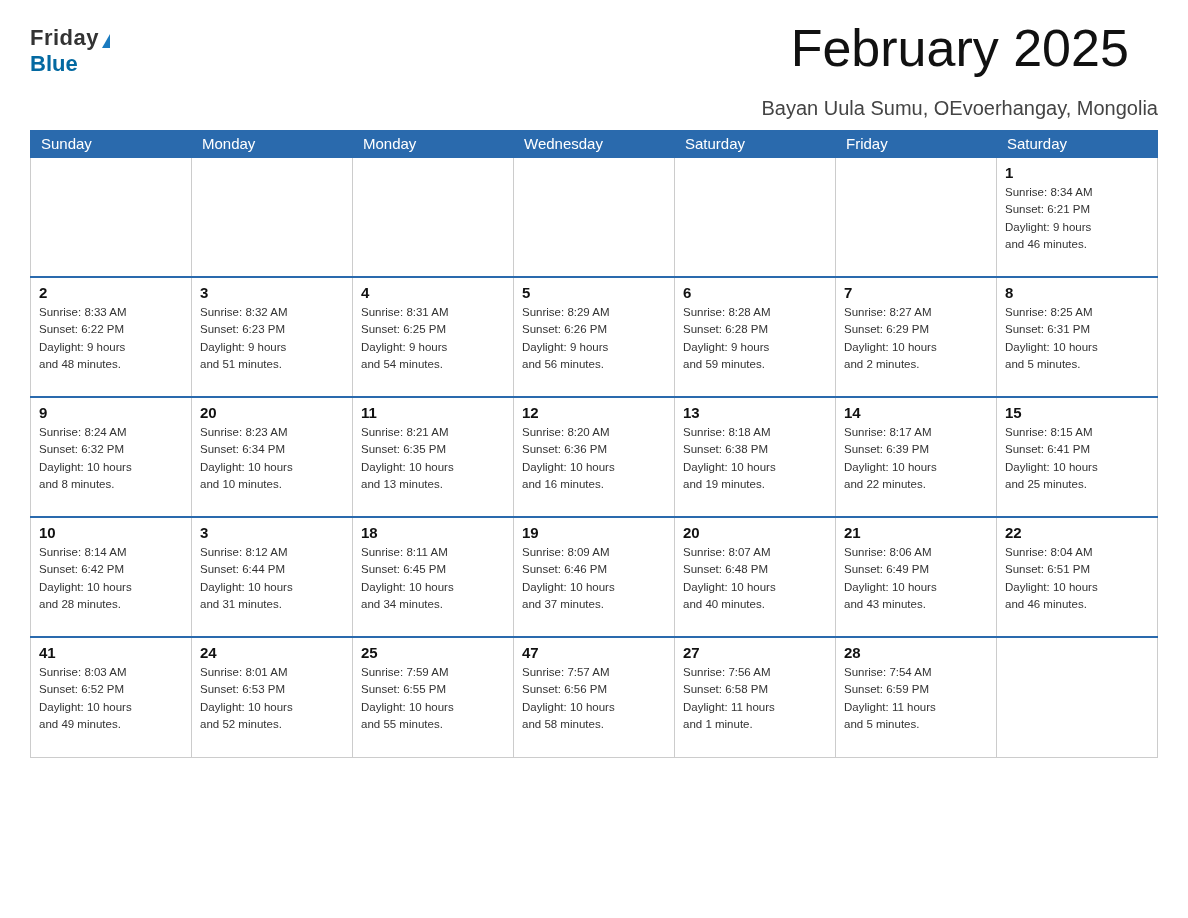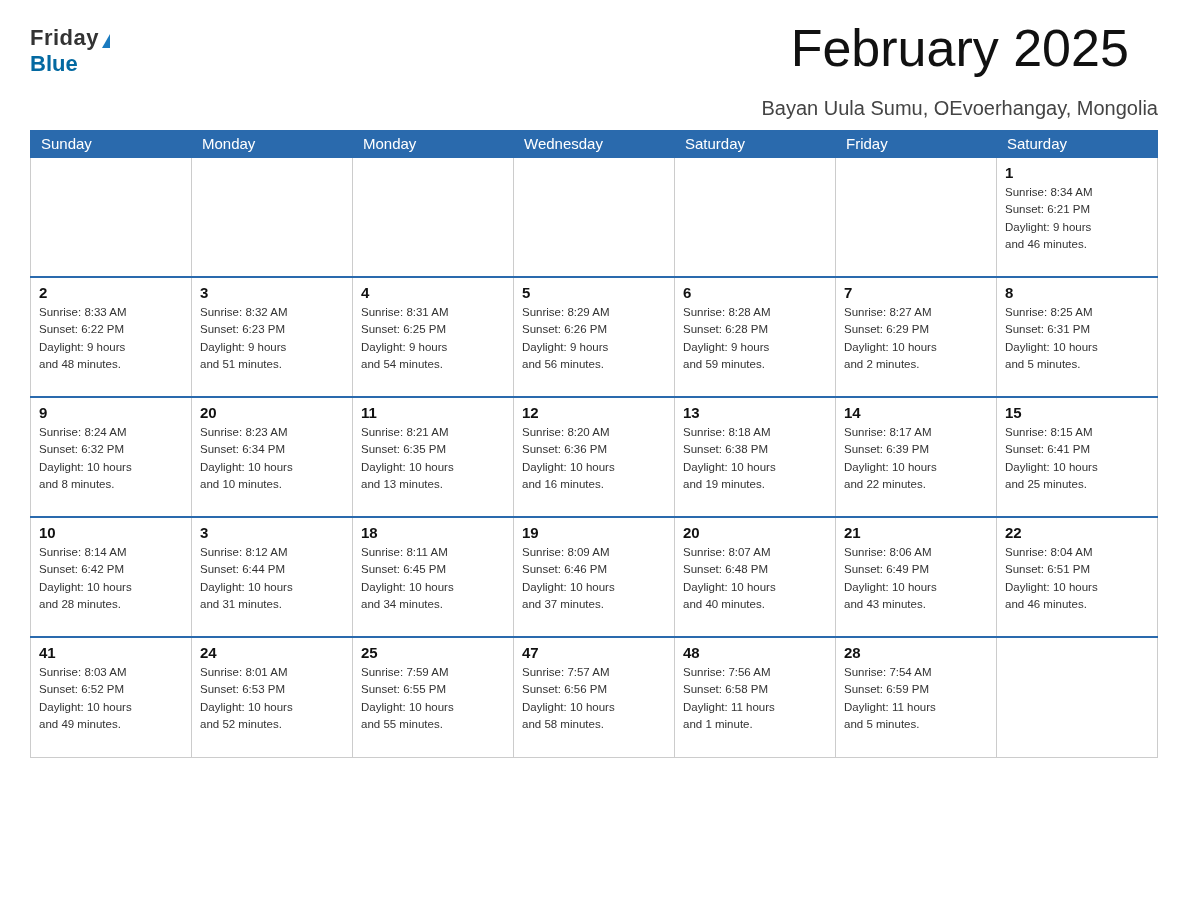--- a/index.html
+++ b/index.html
@@ -240,21 +240,21 @@
         </td>
         <td>
           <span class="day-num">25</span>
           <div class="day-info">Sunrise: 7:59 AM<br>Sunset: 6:55 PM<br>Daylight: 10 hours<br>and 55 minutes.</div>
         </td>
         <td>
           <span class="day-num">47</span>
           <div class="day-info">Sunrise: 7:57 AM<br>Sunset: 6:56 PM<br>Daylight: 10 hours<br>and 58 minutes.</div>
         </td>
         <td>
-          <span class="day-num">48</span>
+          <span class="day-num">27</span>
           <div class="day-info">Sunrise: 7:56 AM<br>Sunset: 6:58 PM<br>Daylight: 11 hours<br>and 1 minute.</div>
         </td>
         <td>
           <span class="day-num">28</span>
           <div class="day-info">Sunrise: 7:54 AM<br>Sunset: 6:59 PM<br>Daylight: 11 hours<br>and 5 minutes.</div>
         </td>
         <td class="empty-cell"></td>
       </tr>
     </tbody>
 </table>

